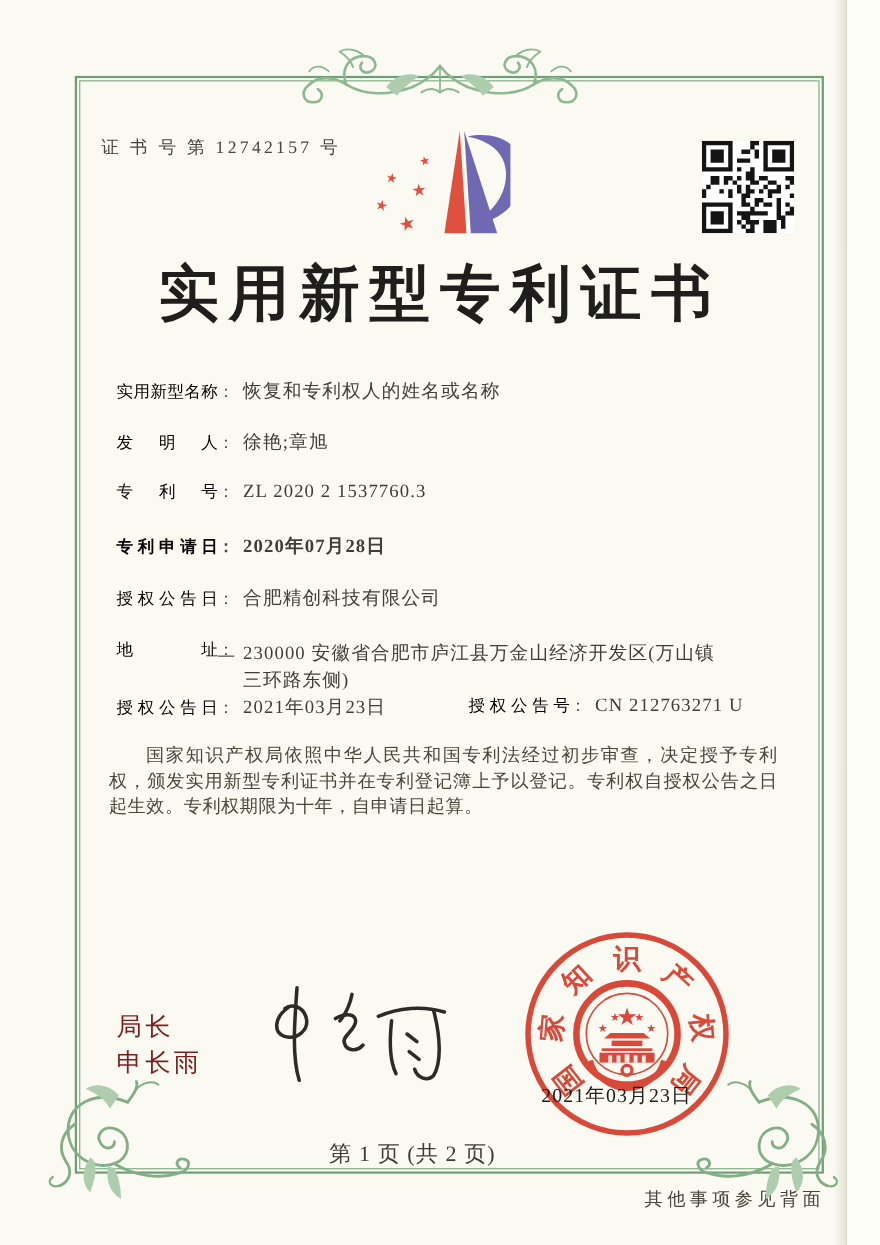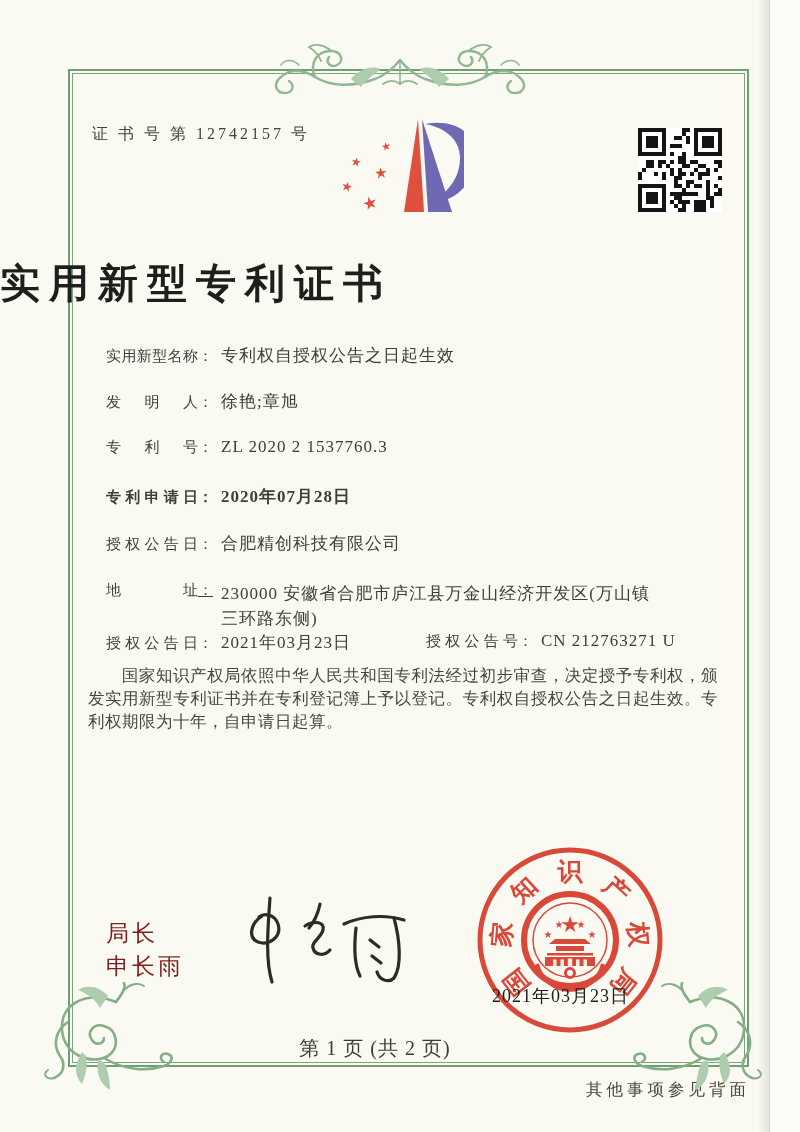--- a/index.html
+++ b/index.html
@@ -16,33 +16,33 @@
   .edge-strip{position:absolute;top:0;bottom:0;right:0;width:30px;background:#fdfdf8;
     border-left:1px solid #d8d5c4;}
   
   .frame{position:absolute;left:68px;top:69px;width:677px;height:994px;
     border:2px solid #6f9d74;}
   .frame .inner{position:absolute;inset:2px;border:1px solid #7aa57e;}
   .ornament{position:absolute;z-index:3;pointer-events:none;}
   .cert-no{position:absolute;left:92px;top:124px;font-size:16px;letter-spacing:3px;color:#45453c;}
   .logo{position:absolute;left:338px;top:116px;}
   .qr{position:absolute;left:638px;top:128px;}
-  .title{position:absolute;left:0;width:100%;top:256px;text-align:left;
-    font-size:40px;font-weight:700;letter-spacing:9px;color:#1e1e1c;}
+  .title{position:absolute;left:0;width:100%;top:230px;text-align:center;
+    font-size:55px;font-weight:700;letter-spacing:9px;color:#1e1e1c;}
   .frow{position:absolute;left:106px;right:70px;white-space:nowrap;}
   .flabel{display:inline-block;width:92px;font-size:15px;text-align:justify;text-align-last:justify;
-    color:#404040;vertical-align:baseline;}
+    color:#000000;vertical-align:baseline;}
   .fcolon{font-size:15px;color:#45453c;}
   .fvalue{font-size:17px;letter-spacing:1px;color:#3e3e35;margin-left:8px;}
   .fvalue.wrap{display:inline-block;width:432px;white-space:normal;line-height:25px;vertical-align:top;}
   .fpair2{position:absolute;left:320px;top:0;white-space:nowrap;}
   .body-text{position:absolute;left:88px;width:630px;top:664px;
     font-size:16.5px;line-height:23px;letter-spacing:.5px;color:#474739;
     text-align:justify;}
-  .body-text p{margin:0;text-indent:2.05em;}
+  .body-text p{margin:11px;text-indent:2.05em;}
   .officer{position:absolute;left:106px;font-size:23px;letter-spacing:3px;color:#7f1d1d;}
   .signature{position:absolute;left:232px;top:888px;z-index:4;}
   .seal{position:absolute;left:470px;top:840px;z-index:2;}
   .seal-ring-char{font-size:25px;font-weight:700;fill:#d63c2c;text-anchor:middle;
     font-family:"Liberation Serif","DejaVu Serif",serif;}
   .seal-date{position:absolute;left:492px;top:984px;z-index:5;font-size:18px;
     letter-spacing:1px;color:#1d1d1b;}
   .page-indicator{position:absolute;left:0;width:750px;top:1035px;text-align:center;
     font-size:20px;letter-spacing:1px;color:#3c3c33;}
   .footer-note{position:absolute;left:0;width:750px;top:1079px;text-align:right;
@@ -122,21 +122,21 @@
   </svg>
 
   <svg class="qr" width="84" height="84" viewBox="0 0 84 84">
     <rect x="0" y="0" width="84" height="84" fill="#ffffff"></rect>
     <path fill="#141414" fill-rule="evenodd" d="M0,0h28v28h-28ZM4,4h20v20h-20ZM8,8h12v12h-12ZM56,0h28v28h-28ZM60,4h20v20h-20ZM64,8h12v12h-12ZM0,56h28v28h-28ZM4,60h20v20h-20ZM8,64h12v12h-12ZM44,0h4v4h-4ZM48,0h4v4h-4ZM44,4h4v4h-4ZM36,8h4v4h-4ZM40,8h4v4h-4ZM48,8h4v4h-4ZM48,12h4v4h-4ZM32,16h4v4h-4ZM36,16h4v4h-4ZM40,16h4v4h-4ZM32,24h4v4h-4ZM44,24h4v4h-4ZM40,28h4v4h-4ZM44,28h4v4h-4ZM8,32h4v4h-4ZM12,32h4v4h-4ZM20,32h4v4h-4ZM24,32h4v4h-4ZM32,32h4v4h-4ZM40,32h4v4h-4ZM44,32h4v4h-4ZM52,32h4v4h-4ZM56,32h4v4h-4ZM76,32h4v4h-4ZM80,32h4v4h-4ZM8,36h4v4h-4ZM12,36h4v4h-4ZM20,36h4v4h-4ZM28,36h4v4h-4ZM44,36h4v4h-4ZM48,36h4v4h-4ZM60,36h4v4h-4ZM64,36h4v4h-4ZM80,36h4v4h-4ZM4,40h4v4h-4ZM32,40h4v4h-4ZM40,40h4v4h-4ZM56,40h4v4h-4ZM68,40h4v4h-4ZM76,40h4v4h-4ZM0,44h4v4h-4ZM16,44h4v4h-4ZM24,44h4v4h-4ZM32,44h4v4h-4ZM40,44h4v4h-4ZM44,44h4v4h-4ZM52,44h4v4h-4ZM60,44h4v4h-4ZM64,44h4v4h-4ZM68,44h4v4h-4ZM0,48h4v4h-4ZM24,48h4v4h-4ZM36,48h4v4h-4ZM40,48h4v4h-4ZM60,48h4v4h-4ZM80,48h4v4h-4ZM36,52h4v4h-4ZM48,52h4v4h-4ZM52,52h4v4h-4ZM68,52h4v4h-4ZM36,56h4v4h-4ZM40,56h4v4h-4ZM48,56h4v4h-4ZM56,56h4v4h-4ZM60,56h4v4h-4ZM68,56h4v4h-4ZM76,56h4v4h-4ZM44,60h4v4h-4ZM68,60h4v4h-4ZM80,60h4v4h-4ZM32,64h4v4h-4ZM36,64h4v4h-4ZM40,64h4v4h-4ZM44,64h4v4h-4ZM48,64h4v4h-4ZM52,64h4v4h-4ZM56,64h4v4h-4ZM68,64h4v4h-4ZM76,64h4v4h-4ZM80,64h4v4h-4ZM36,68h4v4h-4ZM40,68h4v4h-4ZM68,68h4v4h-4ZM72,68h4v4h-4ZM32,72h4v4h-4ZM40,72h4v4h-4ZM44,72h4v4h-4ZM48,72h4v4h-4ZM56,72h4v4h-4ZM60,72h4v4h-4ZM64,72h4v4h-4ZM72,72h4v4h-4ZM36,76h4v4h-4ZM44,76h4v4h-4ZM56,76h4v4h-4ZM60,76h4v4h-4ZM64,76h4v4h-4ZM72,76h4v4h-4ZM40,80h4v4h-4ZM44,80h4v4h-4ZM56,80h4v4h-4ZM60,80h4v4h-4ZM64,80h4v4h-4Z"></path>
   </svg>
 
   <div class="title">实用新型专利证书</div>
 
   <div class="frow" style="top:344px;">
-    <span class="flabel">实用新型名称</span><span class="fcolon">：</span><span class="fvalue">专利权自授权公告之日起生效</span>
+    <span class="flabel">实用新型名称</span><span class="fcolon">：</span><span class="fvalue">恢复和专利权人的姓名或名称</span>
   </div>
   <div class="frow" style="top:390px;">
     <span class="flabel">发明人</span><span class="fcolon">：</span><span class="fvalue">徐艳;章旭</span>
   </div>
   <div class="frow" style="top:437px;">
     <span class="flabel">专利号</span><span class="fcolon">：</span><span class="fvalue">ZL 2020 2 1537760.3</span>
   </div>
   <div class="frow" style="top:485px;font-weight:bold;">
     <span class="flabel">专利申请日</span><span class="fcolon">：</span><span class="fvalue">2020年07月28日</span>
   </div>

